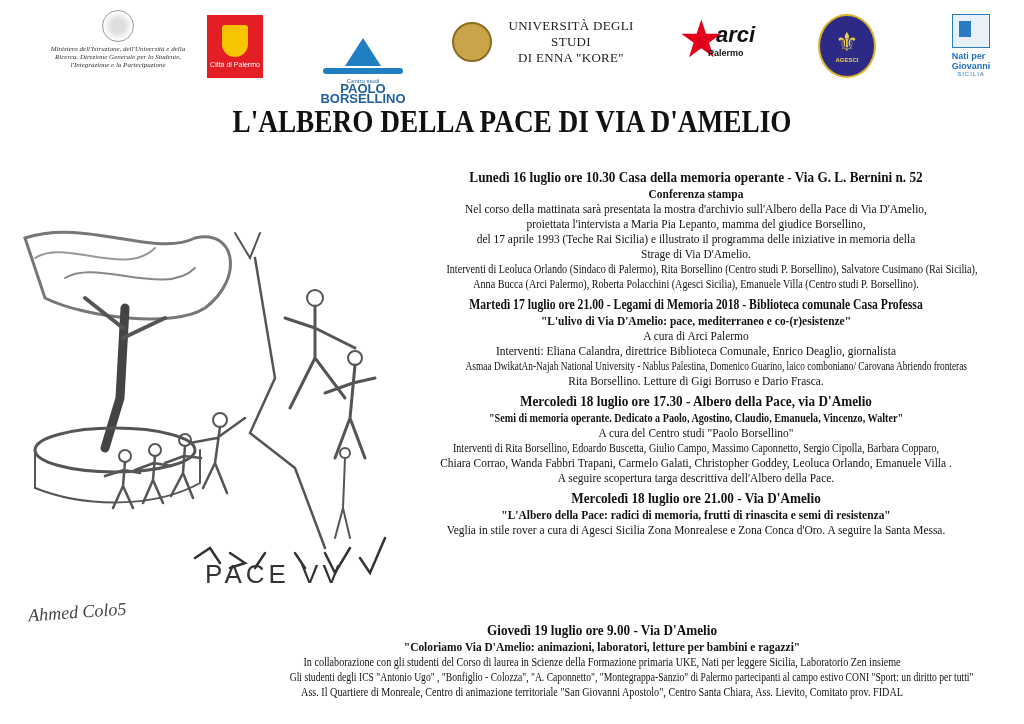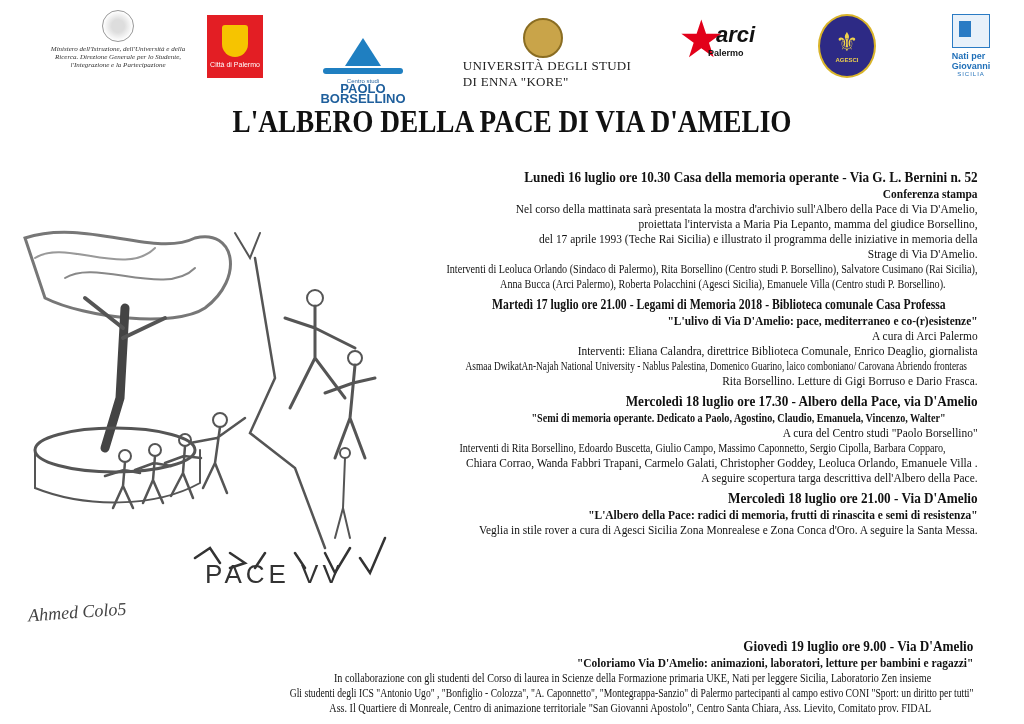--- a/index.html
+++ b/index.html
@@ -12,21 +12,21 @@
                       background:radial-gradient(circle,#ddd 30%,#fff 70%); }
   .ministry .txt { font-family:"Liberation Serif",serif; font-style:italic; font-size:7px; line-height:8px; color:#333; }
   .palermo { left:207px; top:15px; width:56px; height:63px; background:#e31e24; color:#fff; }
   .palermo .crest { width:26px; height:32px; background:#f6c400; border-radius:3px 3px 13px 13px; margin-bottom:4px; }
   .palermo .lbl { font-family:"Liberation Sans",sans-serif; font-size:7px; }
   .borsellino { left:318px; top:38px; width:90px; }
   .borsellino .sail { width:0; height:0; border-left:18px solid transparent; border-right:18px solid transparent; border-bottom:28px solid #1f7fc1; margin-bottom:2px; }
   .borsellino .wave { width:80px; height:6px; background:#1f7fc1; border-radius:3px; margin-bottom:3px; }
   .borsellino .lbl { font-family:"Liberation Sans",sans-serif; font-size:6px; color:#1f5f9c; text-align:center; line-height:8px; }
   .borsellino .lbl b { font-size:13px; font-weight:bold; }
-  .kore { left:452px; top:18px; width:190px; flex-direction:column; }
+  .kore { left:452px; top:18px; width:190px; flex-direction:row;text-align:center; }
   .kore .seal { width:36px; height:36px; border-radius:50%; background:#c9a449; border:2px solid #8a6d22; margin-right:8px; flex-shrink:0; }
   .kore .lbl { font-size:13px; line-height:16px; color:#222; letter-spacing:0.3px; }
   .arci { left:678px; top:16px; width:80px; height:56px; }
   .arci .star { font-size:52px; color:#e2001a; line-height:52px; position:absolute; left:0; top:-2px; }
   .arci .name { position:absolute; left:22px; top:6px; font-family:"Liberation Sans",sans-serif; font-weight:bold; font-style:italic; font-size:22px; color:#111;margin-left:16px; }
   .arci .city { position:absolute; left:30px; top:32px; font-family:"Liberation Sans",sans-serif; font-weight:bold; font-size:9px; color:#111;text-align:center; }
   .agesci { left:818px; top:14px; width:54px; height:60px; border-radius:50%; background:#2d2a85; border:2px solid #d9b42a; color:#f0d24b; }
   .agesci .fleur { font-size:26px; line-height:28px; }
   .agesci .lbl { font-family:"Liberation Sans",sans-serif; font-size:6px; font-weight:bold; }
   .nati { left:938px; top:14px; width:66px; }
@@ -34,26 +34,26 @@
   .nati .pic::after { content:""; position:absolute; left:6px; top:6px; width:12px; height:16px; background:#2a7bc4; }
   .nati .lbl { font-family:"Liberation Sans",sans-serif; font-size:9px; font-weight:bold; color:#1f6fb8; line-height:10px; }
   .nati .sub { font-family:"Liberation Sans",sans-serif; font-size:6px; color:#1f6fb8; letter-spacing:1px; }
 
   .title { position:absolute; top:104px; left:0; width:1024px; text-align:center; font-size:31px; font-weight:bold;
            letter-spacing:0px; transform:scaleX(0.88); transform-origin:center; }
 
   .art { position:absolute; left:5px; top:218px; width:395px; height:420px; }
 
   .events { position:absolute; right:8px; top:168px; width:640px; }
-  .event { text-align:right; margin-bottom:4px;font-family:Liberation Serif, serif; }
+  .event { text-align:center; margin-bottom:4px;font-family:Liberation Serif, serif; }
   .event .head { font-weight:bold; font-size:15px; line-height:18px; white-space:nowrap; transform:scaleX(0.88); transform-origin:center; }
   .event .sub { font-weight:bold; font-size:13px; line-height:15px; white-space:nowrap; transform:scaleX(0.88); transform-origin:center; }
   .event .line { font-size:13px; line-height:15px; white-space:nowrap; transform:scaleX(0.88); transform-origin:center; }
   .event .tight { transform:scaleX(0.78); }
-  .e5 { position:absolute; top:621px; left:180px; width:844px;margin-top:16px; }
+  .e5 { position:absolute; top:621px; left:180px; width:844px; }
   .sig { position:absolute; left:28px; top:602px; font-family:"Liberation Serif",serif; font-style:italic; font-size:18px; color:#444; transform:rotate(-4deg); }
 </style>
 </head>
 <body>
 
 <div class="logos">
   <div class="logo ministry">
     <div class="emblem"></div>
     <div class="txt">Ministero dell'Istruzione, dell'Università e della Ricerca. Direzione Generale per lo Studente, l'Integrazione e la Partecipazione</div>
   </div>

